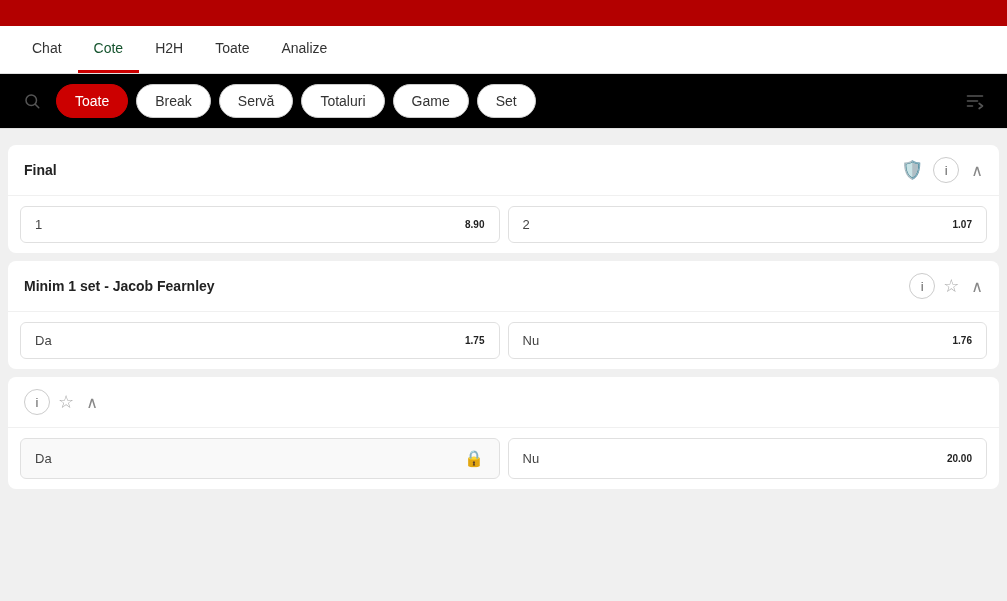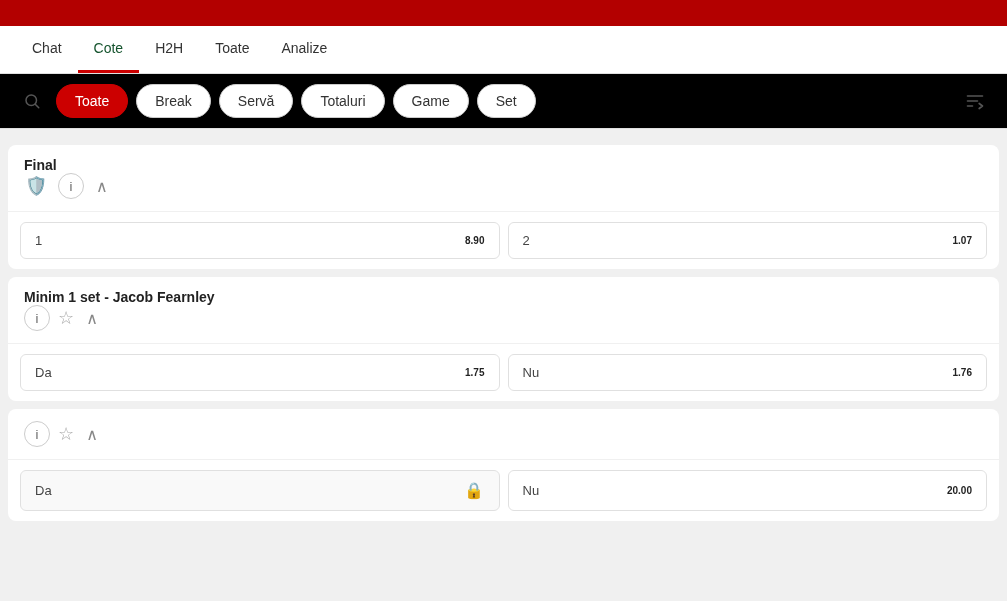--- a/index.html
+++ b/index.html
@@ -89,23 +89,23 @@
 
     
     .market-section {
       background: white;
       margin: 8px 8px;
       border-radius: 8px;
       overflow: hidden;
     }
     .market-header {
       display: flex;
+      align-items: center;
       padding: 12px 16px;
       border-bottom: 1px solid #f0f0f0;
-      flex-direction: column;
     }
     .market-title {
       font-size: 14px;
       font-weight: 600;
       color: #222;
       flex: 1;
     }
     .market-icons {
       display: flex;
       align-items: center;

